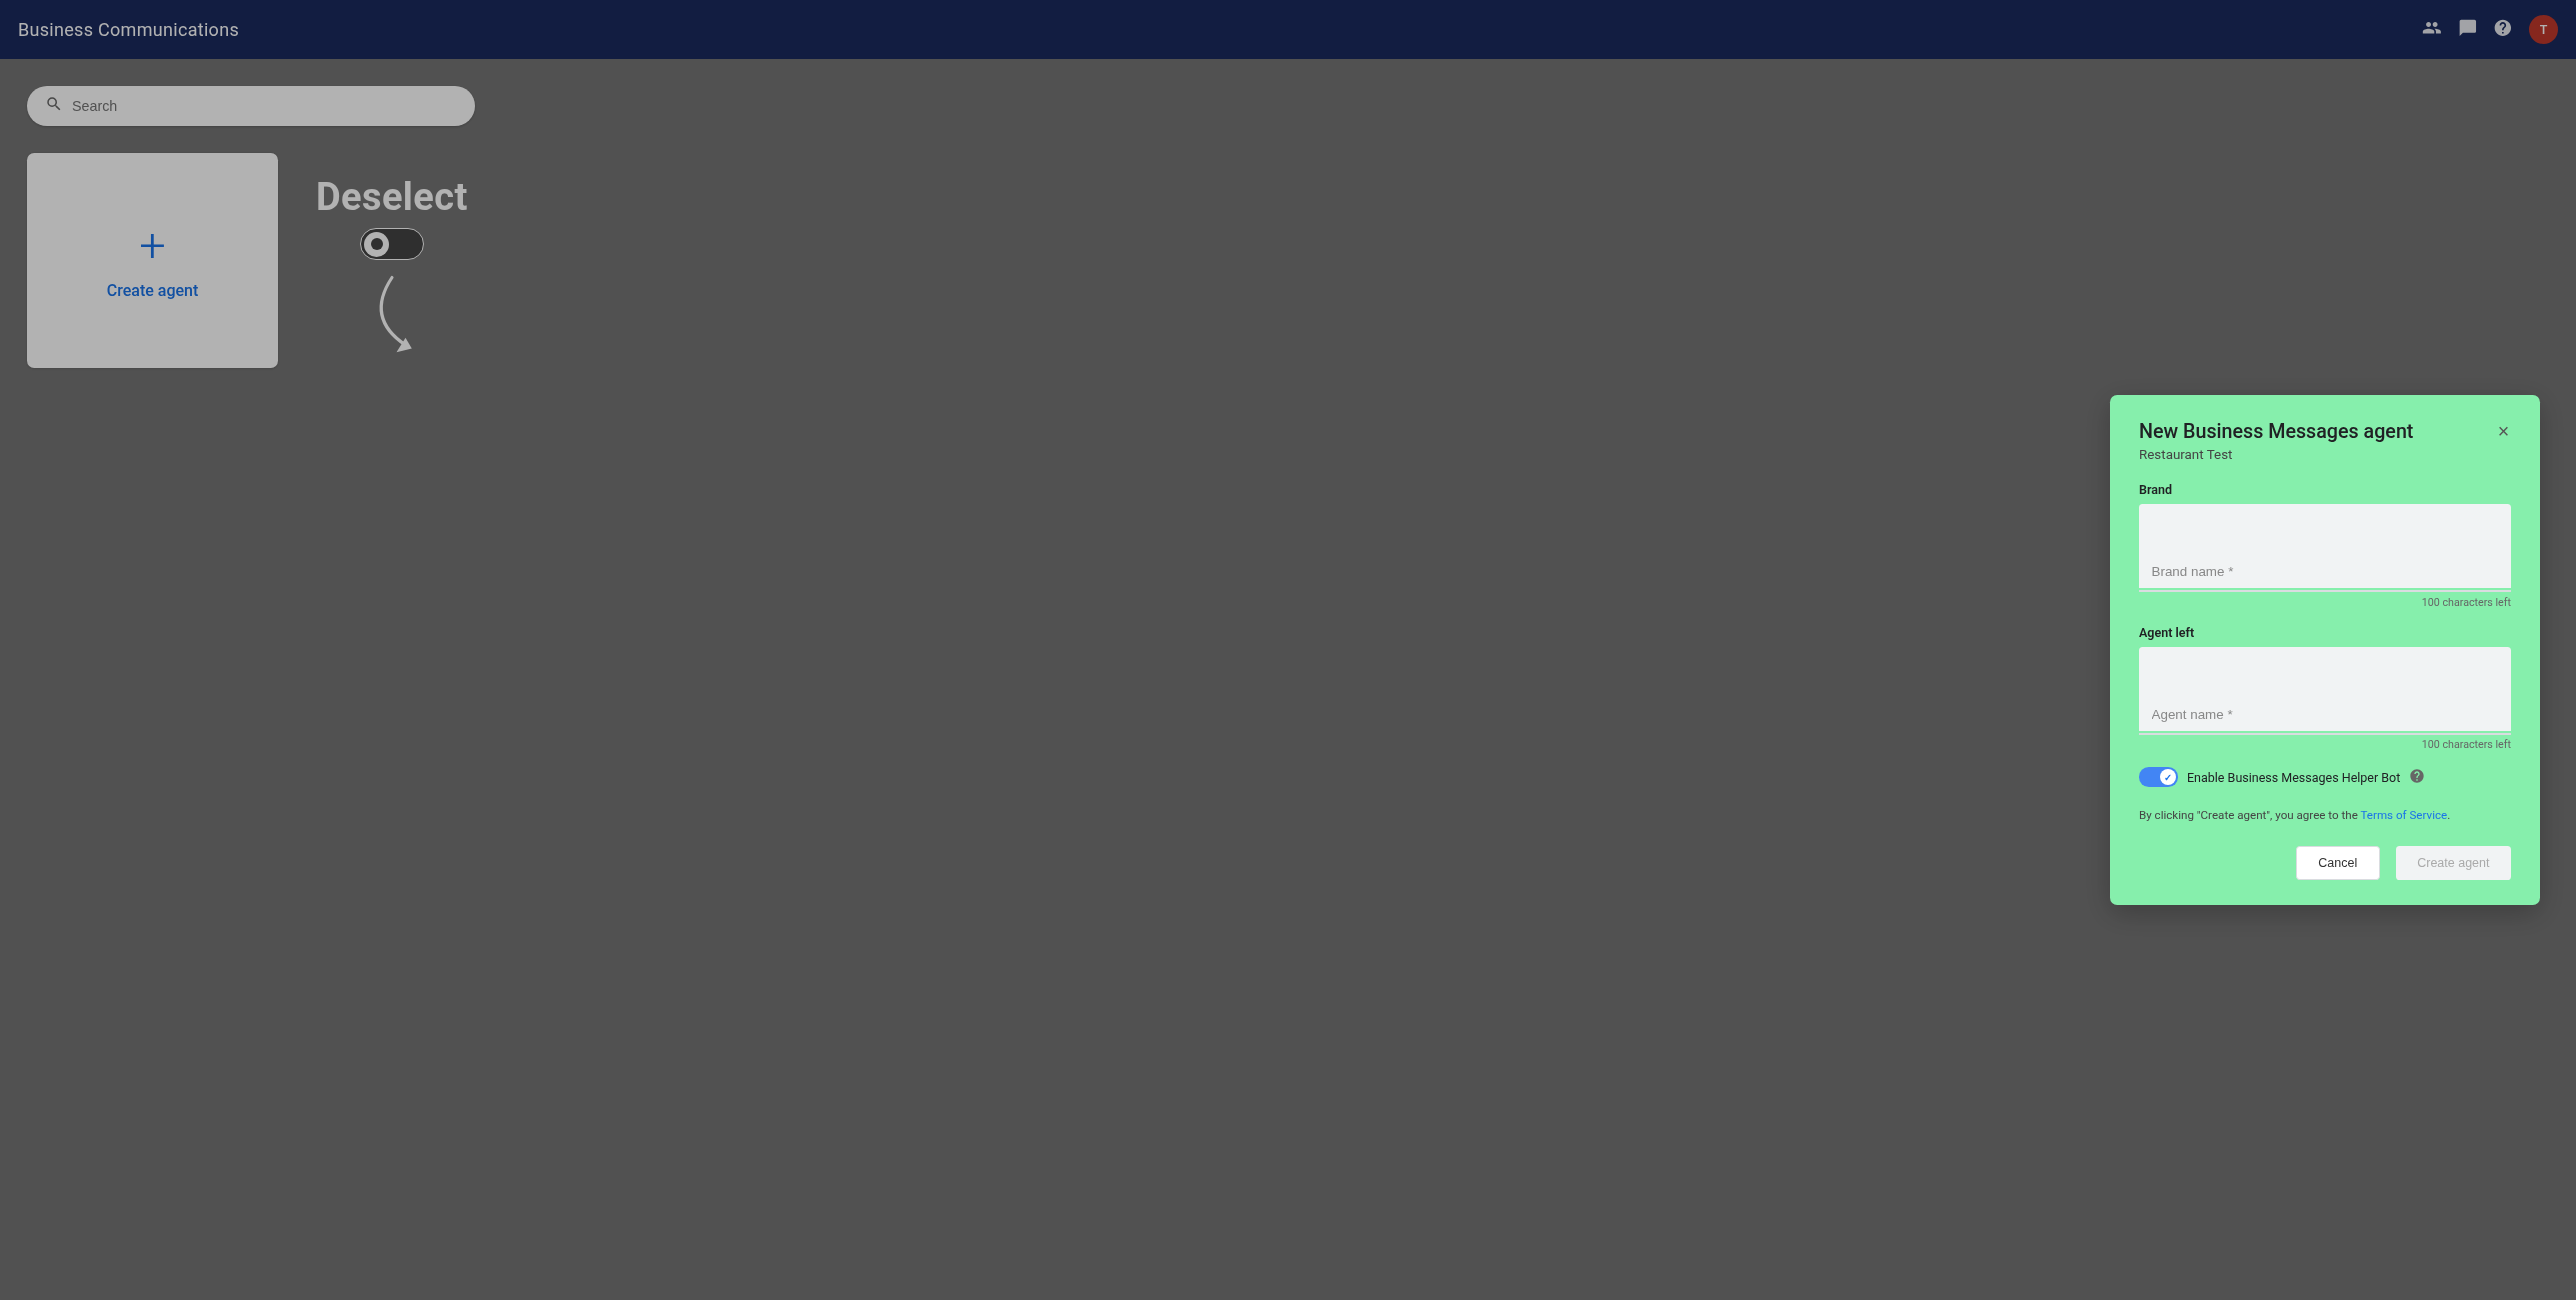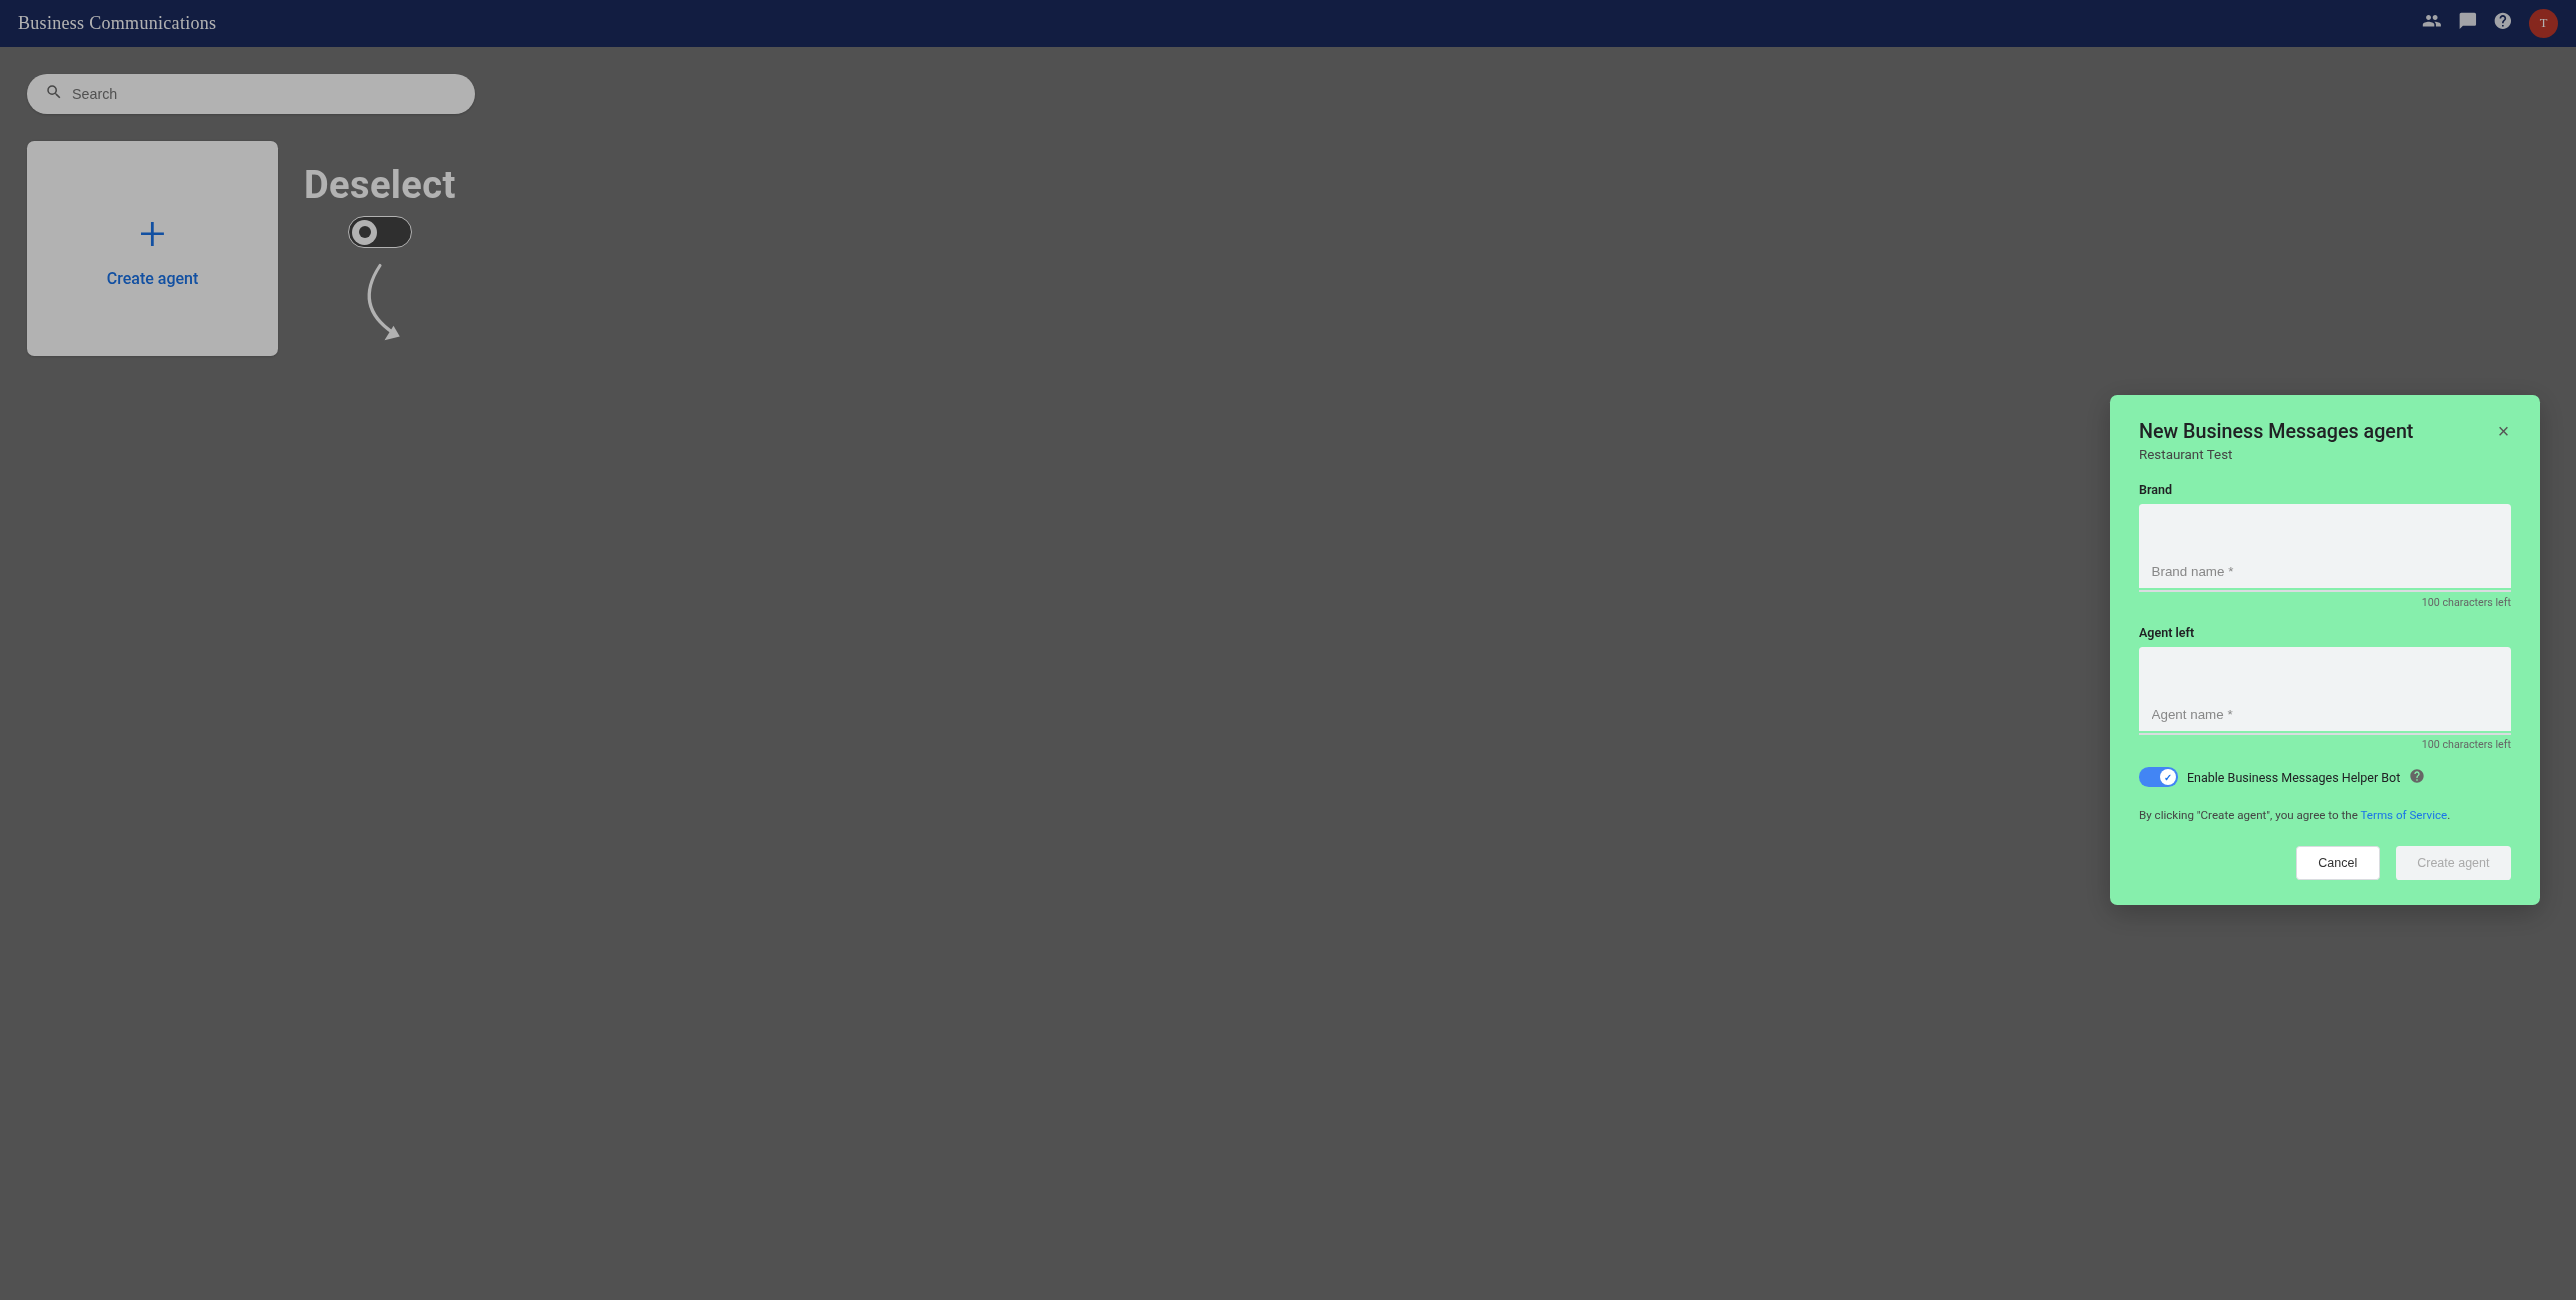--- a/index.html
+++ b/index.html
@@ -6,28 +6,27 @@
     body {
       font-family: 'Roboto', Arial, sans-serif;
       background: #757575;
       min-height: 100vh;
       overflow: hidden;
     }
 
     
     .nav-bar {
       background: #1a2a5e;
-      height: 47px;
+      height: 59px;
       display: flex;
       align-items: center;
       justify-content: space-between;
       padding: 0 18px;
       position: relative;
       z-index: 10;
-      font-family: Liberation Serif, serif;
     }
     .nav-title {
       color: white;
       font-size: 18px;
       font-weight: 400;
       letter-spacing: 0.3px;
     }
     .nav-icons {
       display: flex;
       align-items: center;
@@ -109,21 +108,21 @@
     }
     .agent-card-label {
       color: #1a73e8;
       font-size: 16px;
       font-weight: 500;
     }
 
     
     .deselect-annotation {
       position: absolute;
-      left: 304px;
+      left: 316px;
       top: 116px;
       color: white;
       text-align: center;
     }
     .deselect-text {
       font-size: 38px;
       font-weight: 700;
       letter-spacing: 0.4px;
       margin-bottom: 9px;
     }

